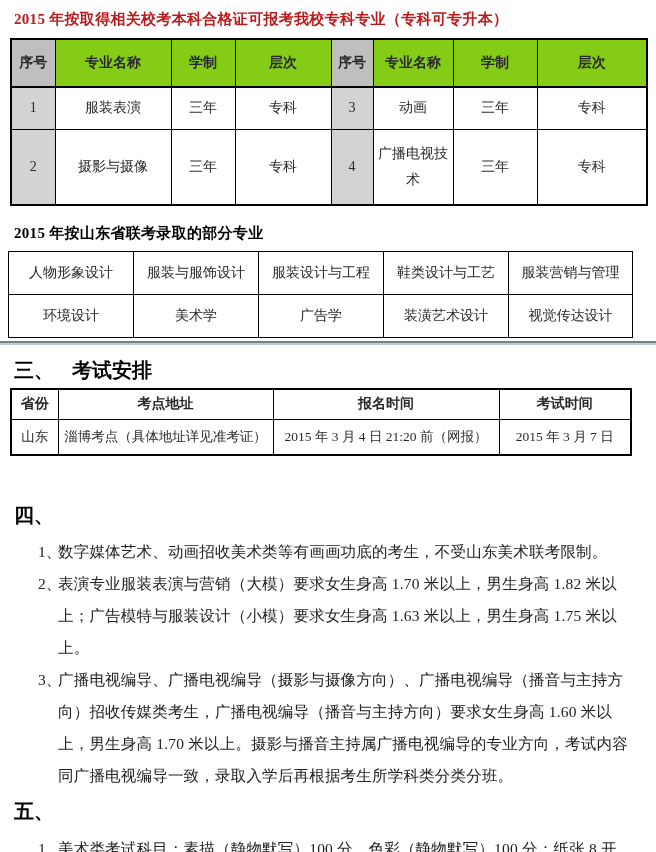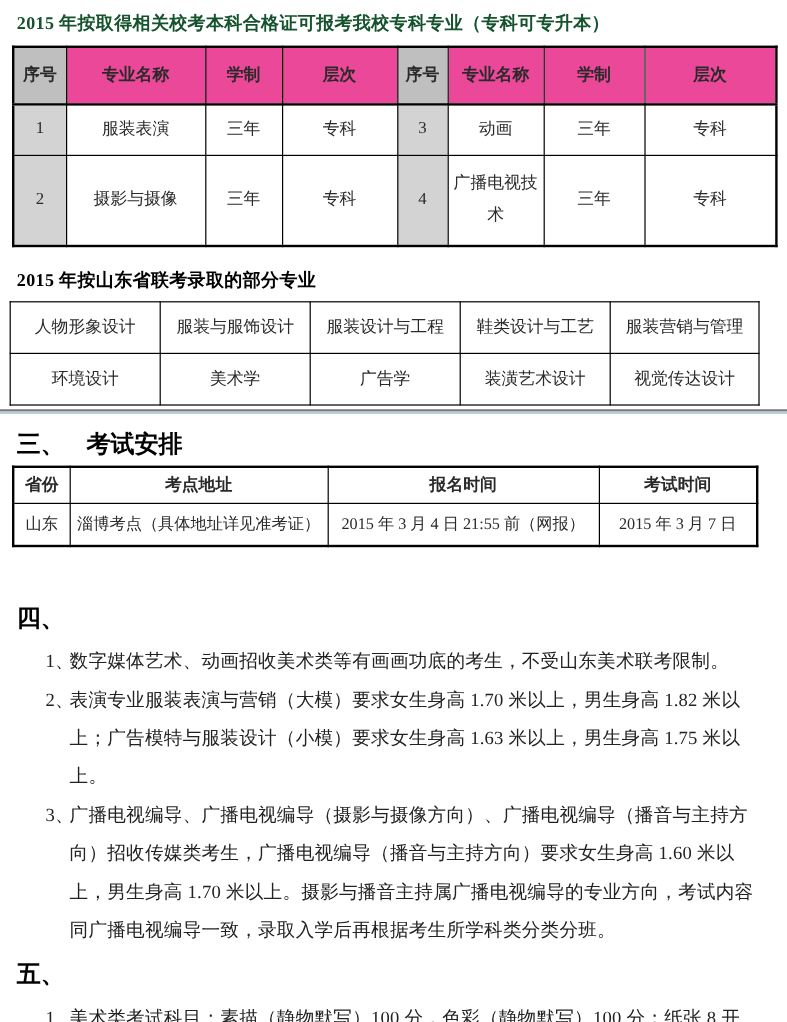--- a/index.html
+++ b/index.html
@@ -2,30 +2,30 @@
 <html><head>
 <meta charset="utf-8">
 <style>
   * { margin:0; padding:0; box-sizing:border-box; }
   html,body { background:#ffffff; }
   body {
     width:656px; height:852px; position:relative; overflow:hidden;
     font-family:"Liberation Serif","DejaVu Serif",serif;
     color:#1f1f1f;
   }
-  .doc-title { margin:10px 0 0 14px; font-size:15px; font-weight:bold; color:#14532d; letter-spacing:0.3px; }
+  .doc-title { margin:10px 0 0 14px; font-size:15px; font-weight:bold; color:#b91c1c; letter-spacing:0.3px; }
   .doc-title2 { margin:18px 0 0 14px; font-size:15px; font-weight:bold; color:#000; letter-spacing:0.3px; }
 
   table { border-collapse:collapse; table-layout:fixed; }
   td, th { text-align:center; vertical-align:middle; font-size:14px; color:#2a2a2a; overflow:hidden; }
 
   
   .t1 { margin:9px 0 0 10px; width:636px; border:2px solid #000; }
   .t1 th, .t1 td { border:1px solid #000; }
-  .t1 thead th { height:48px; font-weight:bold; background:#ec4899; }
+  .t1 thead th { height:48px; font-weight:bold; background:#84cc16; }
   .t1 thead th.gray { background:#bfbfbf; }
   .t1 tbody td.gray { background:#d3d3d3; }
   .t1 tr.r1 td { height:42px; }
   .t1 tr.r2 td { height:76px; line-height:26px; }
   .t1 thead tr { border-bottom:2px solid #000; }
 
   
   .t2 { margin:8px 0 0 8px; width:624px; border:1px solid #000; }
   .t2 td { border:1px solid #000; height:43px; }
 
@@ -159,21 +159,21 @@
       <th>省份</th>
       <th>考点地址</th>
       <th>报名时间</th>
       <th>考试时间</th>
     </tr>
   </thead>
   <tbody>
     <tr>
       <td>山东</td>
       <td>淄博考点（具体地址详见准考证）</td>
-      <td>2015 年 3 月 4 日 21:55 前（网报）</td>
+      <td>2015 年 3 月 4 日 21:20 前（网报）</td>
       <td>2015 年 3 月 7 日</td>
     </tr>
   </tbody>
 </table>
 
 <div class="sec-head h4">
   <span class="num">四、</span>
 </div>
 
 <div class="cond-list">

